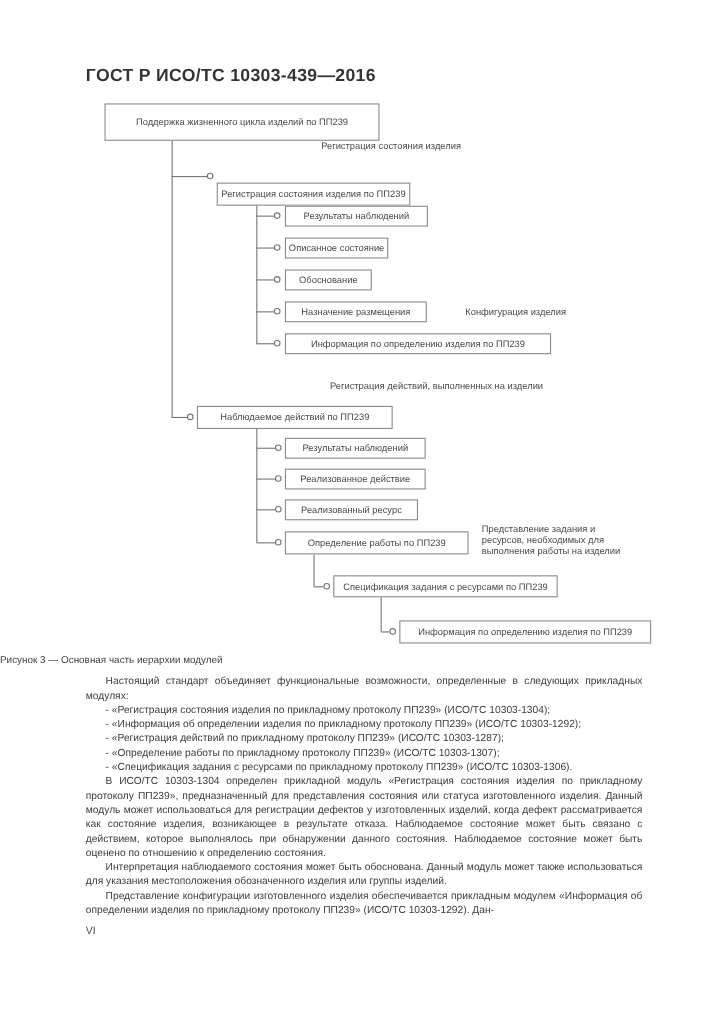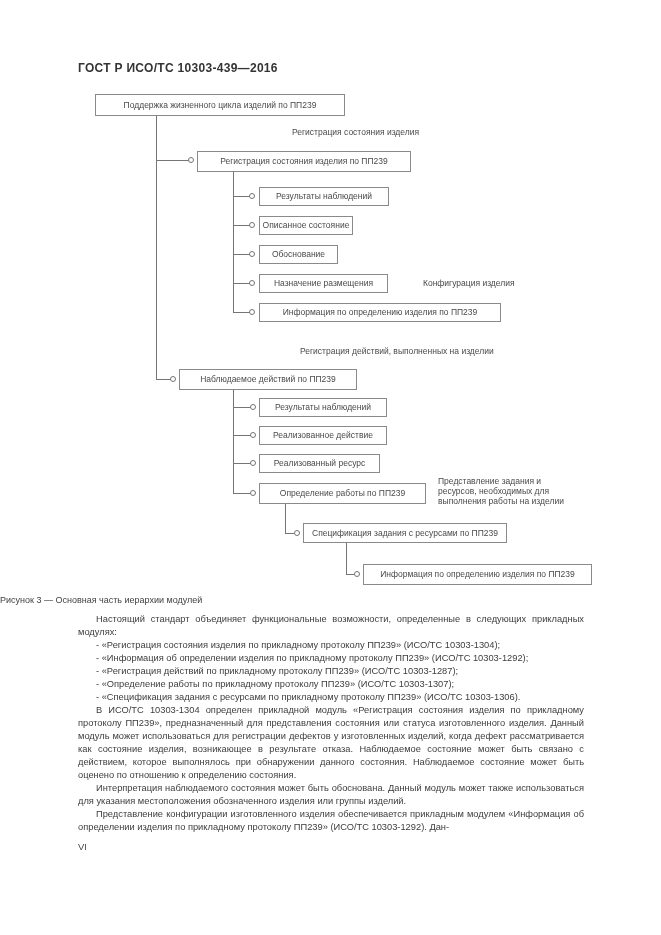--- a/index.html
+++ b/index.html
@@ -8,21 +8,21 @@
     position:relative;
     width:661px; height:935px;
     background:#ffffff;
     font-family:"Liberation Sans", sans-serif;
     color:#3d3d3d;
     overflow:hidden;
     margin:0 auto;
   }
   .doc-header {
     position:absolute; left:78px; top:61px;
-    font-size:12px; font-weight:bold; color:#343434;
+    font-size:16px; font-weight:bold; color:#343434;
     letter-spacing:0.3px;
   }
   
   .dbox {
     position:absolute;
     border:1px solid #8a8a8a;
     background:#ffffff;
     display:flex; align-items:center; justify-content:center;
     font-size:8.5px; color:#4a4a4a;
     text-align:center;
@@ -94,25 +94,25 @@
   <div class="circ" style="left:249px;top:280px"></div>
   <div class="circ" style="left:249px;top:309px"></div>
   <div class="circ" style="left:170px;top:376px"></div>
   <div class="circ" style="left:250px;top:404px"></div>
   <div class="circ" style="left:250px;top:432px"></div>
   <div class="circ" style="left:250px;top:460px"></div>
   <div class="circ" style="left:250px;top:490px"></div>
   <div class="circ" style="left:294px;top:530px"></div>
   <div class="circ" style="left:354px;top:571px"></div>
 
-  <div class="dbox" style="left:95px;top:94px;width:250px;height:22px">Поддержка жизненного цикла изделий по ПП239</div>
+  <div class="dbox" style="left:95px;top:94px;width:250px;height:34px">Поддержка жизненного цикла изделий по ПП239</div>
 
   <div class="note" style="left:292px;top:127px">Регистрация состояния изделия</div>
 
-  <div class="dbox" style="left:197px;top:151px;width:214px;height:21px">Регистрация состояния изделия по ПП239</div>
+  <div class="dbox" style="left:197px;top:166px;width:176px;height:21px">Регистрация состояния изделия по ПП239</div>
 
   <div class="dbox" style="left:259px;top:187px;width:130px;height:19px">Результаты наблюдений</div>
   <div class="dbox" style="left:259px;top:216px;width:94px;height:19px">Описанное состояние</div>
   <div class="dbox" style="left:259px;top:245px;width:79px;height:19px">Обоснование</div>
   <div class="dbox" style="left:259px;top:274px;width:129px;height:19px">Назначение размещения</div>
   <div class="dbox" style="left:259px;top:303px;width:242px;height:19px">Информация по определению изделия по ПП239</div>
 
   <div class="note" style="left:423px;top:278px">Конфигурация изделия</div>
 
   <div class="note" style="left:300px;top:346px">Регистрация действий, выполненных на изделии</div>

